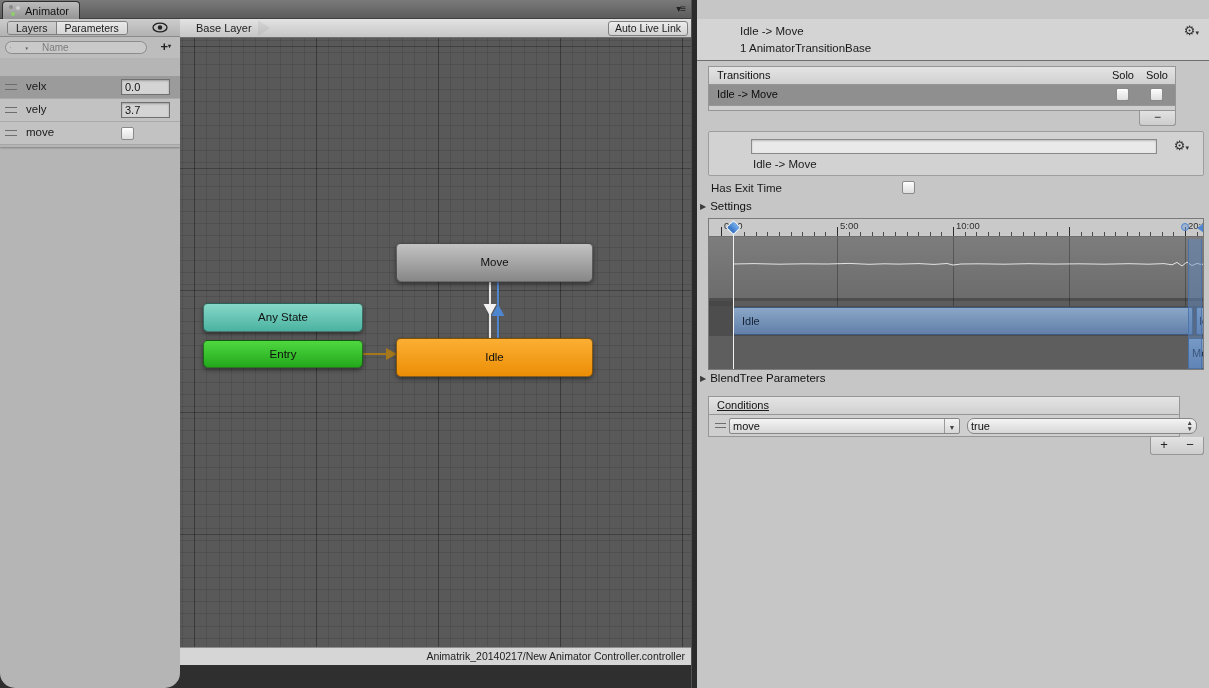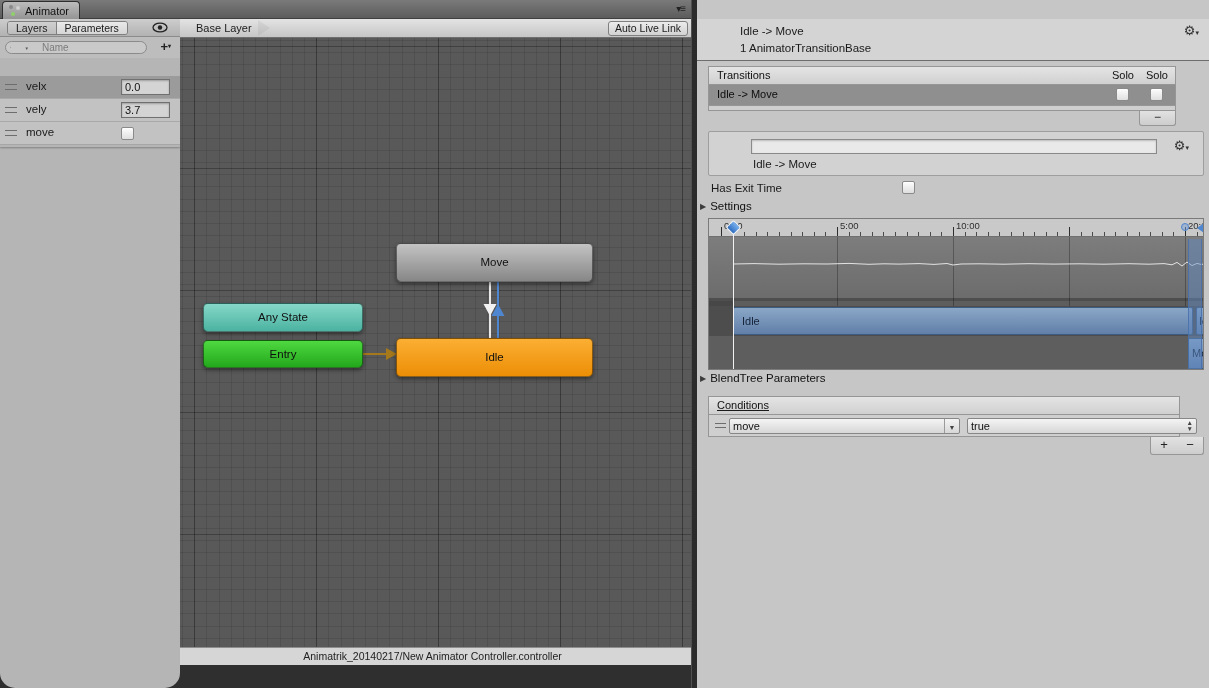--- a/index.html
+++ b/index.html
@@ -54,21 +54,21 @@
         repeating-linear-gradient(to bottom, rgba(0,0,0,.28) 0 1px, transparent 1px 122px),
         repeating-linear-gradient(to right, rgba(0,0,0,.10) 0 1px, transparent 1px 12.2px),
         repeating-linear-gradient(to bottom, rgba(0,0,0,.10) 0 1px, transparent 1px 12.2px);
       background-position:14px 8px,14px 8px,2px 2px,2px 2px; }
   .node { position:absolute; border-radius:5px; text-align:center; color:#101010; font-size:11.5px;
           border:1px solid rgba(0,0,0,.45); box-shadow:0 2px 4px rgba(0,0,0,.45); }
   .node-move { left:216px; top:205px; width:197px; height:39px; line-height:37px; background:linear-gradient(#c3c3c3,#878787); }
   .node-any { left:23px; top:265px; width:160px; height:29px; line-height:27px; background:linear-gradient(#86d8c8,#4bb2a1); }
   .node-entry { left:23px; top:302px; width:160px; height:28px; line-height:26px; background:linear-gradient(#4fd840,#23a81c); }
   .node-idle { left:216px; top:300px; width:197px; height:39px; line-height:37px; background:linear-gradient(#fbaf33,#ec8e06); }
-  .gstatus { position:absolute; left:0; top:628px; width:511px; height:18px; background:#d6d6d6; border-top:1px solid #8e8e8e; font-size:10.5px; line-height:17px; text-align:center; padding-right:6px; color:#222; }
+  .gstatus { position:absolute; left:0; top:628px; width:511px; height:18px; background:#d6d6d6; border-top:1px solid #8e8e8e; font-size:10.5px; line-height:17px; text-align:right; padding-right:6px; color:#222; }
   .gbottom { position:absolute; left:0; top:646px; width:511px; height:23px; background:#2f2f2f; }
 
   
   .splitter { position:absolute; left:691px; top:0; width:6px; height:688px; background:#2b2b2b; border-left:1px solid #505050; }
 
   
   .inspector { position:absolute; left:697px; top:0; width:512px; height:688px; background:#c6c6c6; }
   .ihead { position:absolute; left:0; top:19px; width:512px; height:42px; background:#d4d4d4; border-bottom:1px solid #6e6e6e; }
   .ititle { position:absolute; left:43px; top:6px; font-size:11.5px; }
   .isub { position:absolute; left:43px; top:23px; font-size:11.5px; }
@@ -307,21 +307,21 @@
     </div>
 
     <div class="condbox">
       <div class="secheader">Conditions</div>
       <div class="condrow">
         <span class="handle"></span>
         <div class="dropdown" style="left:20px; width:231px;">
           <span>move</span>
           <span class="dcell"><span class="tri">▼</span></span>
         </div>
-        <div class="dropdown" style="left:258px; width:230px;">
+        <div class="dropdown" style="left:258px; width:230px;border-radius:7px;">
           <span>true</span>
           <span class="updown">
               <span>▲</span>
               <span>▼</span>
             </span>
         </div>
       </div>
       <div class="plusminus">
         <span>+</span>
         <span>−</span>

